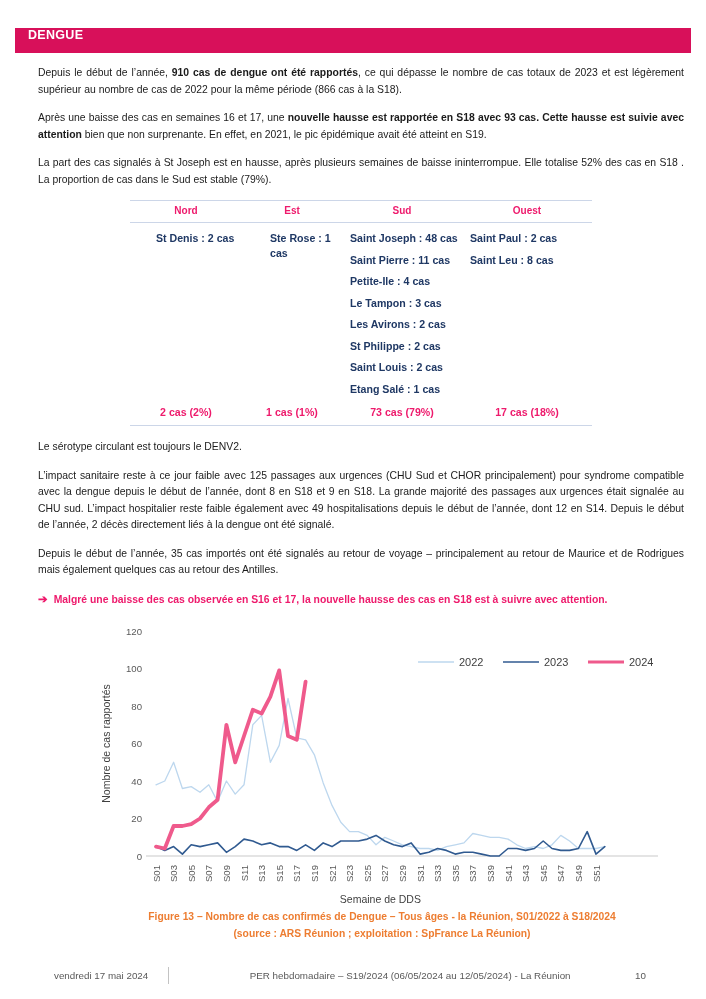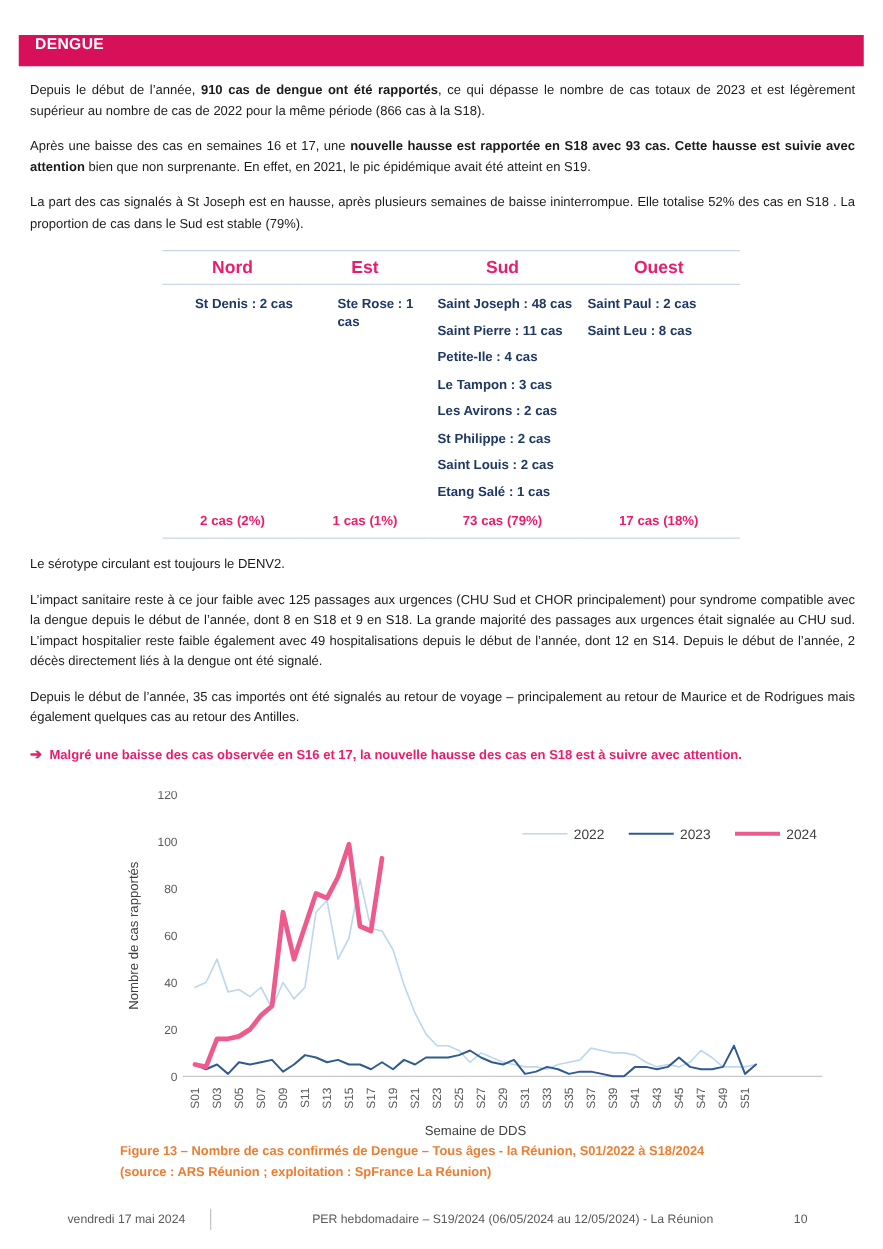--- a/index.html
+++ b/index.html
@@ -6,48 +6,48 @@
   .page {
     position:relative; width:706px; height:999px; background:#fff;
     font-family:"Liberation Sans", sans-serif; color:#1b1b1b; overflow:hidden;
   }
   .header-bar {
     margin:28px 15px 0 15px; height:25px; background:var(--bar,#D8105A);
     display:flex; align-items:flex-start; padding-left:13px; box-sizing:border-box;
   }
   .header-bar span { color:#fff; font-weight:bold; font-size:12.5px; letter-spacing:.3px; }
   .content { margin:12px 22px 0 24px; }
-  .content p { margin:0 0 12px 0; font-size:10.4px; line-height:16.5px; text-align:justify; }
+  .content p { margin:0 0 12px 14px; font-size:10.4px; line-height:16.5px; text-align:justify; }
   .content p b { font-weight:bold; }
   .arrow-line { color:var(--pink,#EE1A6C); font-weight:bold; }
   .arrow-line .arrow { margin-right:6px; font-size:11.5px; }
 
   table.commune-table { border-collapse:collapse; table-layout:fixed; width:462px; margin:4px 0 13px 106px; }
   .commune-table th {
-    color:var(--pink,#EE1A6C); font-weight:bold; font-size:14px; text-align:center;
+    color:var(--pink,#EE1A6C); font-weight:bold; font-size:10px; text-align:center;
     padding:4px 0 6px; border-top:1px solid #ccd6e8; border-bottom:1px solid #ccd6e8;
   }
   .commune-table tbody td { vertical-align:top; padding-top:8px; color:var(--navy,#1F3864); font-weight:bold; font-size:10.6px; }
   .commune-table tbody td div { margin-bottom:7px; line-height:14.5px; }
   .commune-table tbody td:nth-child(1){ padding-left:26px; }
   .commune-table tbody td:nth-child(2){ padding-left:28px; }
   .commune-table tbody td:nth-child(3){ padding-left:8px; }
   .commune-table tbody td:nth-child(4){ padding-left:8px; }
   .commune-table tfoot td {
     color:var(--pink,#EE1A6C); font-weight:bold; font-size:10.6px; text-align:center;
     padding:2px 0 7px; border-bottom:1px solid #ccd6e8;
   }
 
   .chart-block { margin:20px 0 0 72px; width:572px; }
   .chart-block svg { display:block; }
   .chart-block text.tick { font-family:"Liberation Sans",sans-serif; font-size:9.6px; fill:#595959; }
   .chart-block text.legend-text { font-family:"Liberation Sans",sans-serif; font-size:11px; fill:#404040; }
   .chart-block text.axis-label { font-family:"Liberation Sans",sans-serif; font-size:10.5px; fill:#3f3f3f; }
 
-  .figure-caption { width:572px; margin:-12px 0 0 72px; text-align:left; color:var(--orange,#ED7D31); }
+  .figure-caption { width:572px; margin:-12px 0 0 72px; text-align:center; color:var(--orange,#ED7D31); }
   .figure-caption .cap1 { font-weight:bold; font-size:10.3px; line-height:17px; }
   .figure-caption .cap2 { font-weight:bold; font-size:10.3px; line-height:17px; }
 
   .footer {
     position:absolute; left:24px; right:24px; bottom:15px;
     display:flex; align-items:center; color:#595959; font-size:9.8px;
   }
   .footer .f-date { margin-left:30px; }
   .footer .f-div { width:1px; height:17px; background:#c3c3c3; margin:0 16px 0 20px; }
   .footer .f-center { flex:1; text-align:center; }

